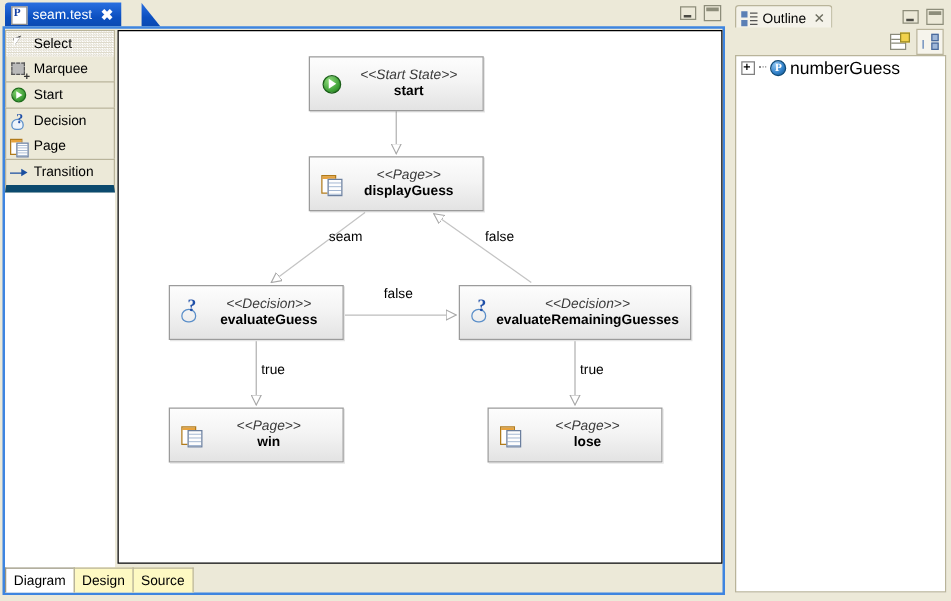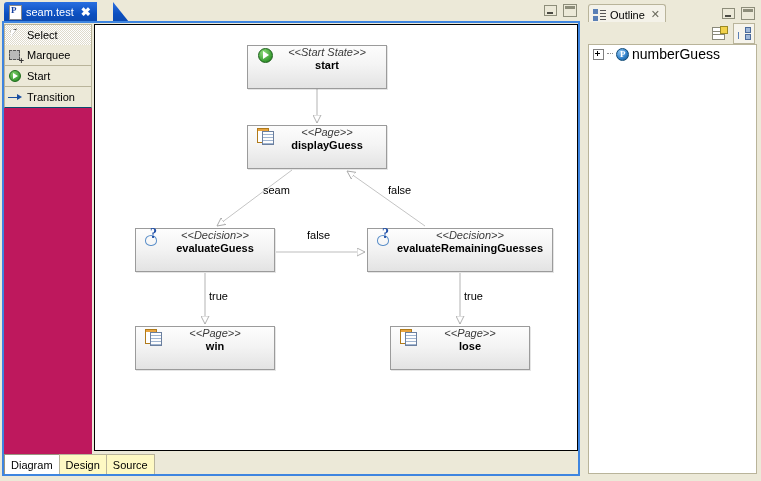--- a/index.html
+++ b/index.html
@@ -55,23 +55,23 @@
   .wb-max:after{content:"";position:absolute;left:1px;top:1px;right:1px;height:3px;background:#8d8d7a;}
 
   
   #editor-body{
     left:2px;top:21px;width:578px;height:455px;
     border:2px solid #3e85e0;background:#ece9d8;
     box-sizing:border-box;
   }
 
   
-  #palette{left:4px;top:24px;width:88px;height:430px;background:#be185d;}
+  #palette{left:4px;top:24px;width:88px;height:430px;background:#ffffff;}
   .pal-group{border:1px solid #b9b49a;border-bottom:none;background:#ece9d8;}
-  .pal-group.last{border-bottom:1px solid #0c4a6e;}
+  .pal-group.last{border-bottom:6px solid #0c4a6e;}
   .pal-item{
     height:20px;display:flex;align-items:center;gap:4px;
     padding-left:3px;font-size:11px;white-space:nowrap;
   }
   .pal-item.selected{
     background:repeating-conic-gradient(#ffffff 0% 25%, #dedacb 0% 50%) 0 0/2px 2px;
     background-color:#f2f0e6;
   }
   .pal-ico{width:15px;height:15px;position:relative;flex:0 0 15px;}
 
@@ -136,21 +136,21 @@
     left:94px;top:24px;width:484px;height:427px;
     background:#ffffff;border:1px solid #000;box-sizing:border-box;overflow:hidden;
   }
   #canvas svg{position:absolute;left:0;top:0;}
 
   
   .node{
     position:absolute;box-sizing:border-box;
     border:1px solid #9b9b9b;
     background:linear-gradient(to bottom,#fdfdfd 0%,#f4f4f4 45%,#e3e3e3 100%);
-    display:flex;
+    display:flex;align-items:center;
     box-shadow:1px 1px 0 rgba(0,0,0,0.10);
   }
   .node .n-ico{width:18px;height:18px;position:relative;flex:0 0 18px;margin-left:8px;}
   .node .n-text{flex:1;text-align:center;line-height:1.15;padding-right:6px;}
   .n-stereo{font-size:11px;font-style:italic;color:#3a3a3a;display:block;}
   .n-name{font-size:11px;font-weight:bold;color:#000;display:block;}
 
   .nico-start:before{
     content:"";position:absolute;left:2px;top:2px;width:15px;height:15px;border-radius:50%;
     background:radial-gradient(circle at 35% 28%, #8fdc7c 0%, #3d9f35 65%, #1d6a1b 100%);
@@ -287,20 +287,30 @@
         </div>
       </div>
 
       <div class="pal-group">
         <div class="pal-item">
           <span class="pal-ico ico-start"></span>
           <span>Start</span>
         </div>
       </div>
 
+      <div class="pal-group">
+        <div class="pal-item">
+          <span class="pal-ico ico-decision"></span>
+          <span>Decision</span>
+        </div>
+        <div class="pal-item">
+          <span class="pal-ico ico-page"></span>
+          <span>Page</span>
+        </div>
+      </div>
 
       <div class="pal-group last">
         <div class="pal-item">
           <span class="pal-ico ico-transition"></span>
           <span>Transition</span>
         </div>
       </div>
 
     </div>
 

